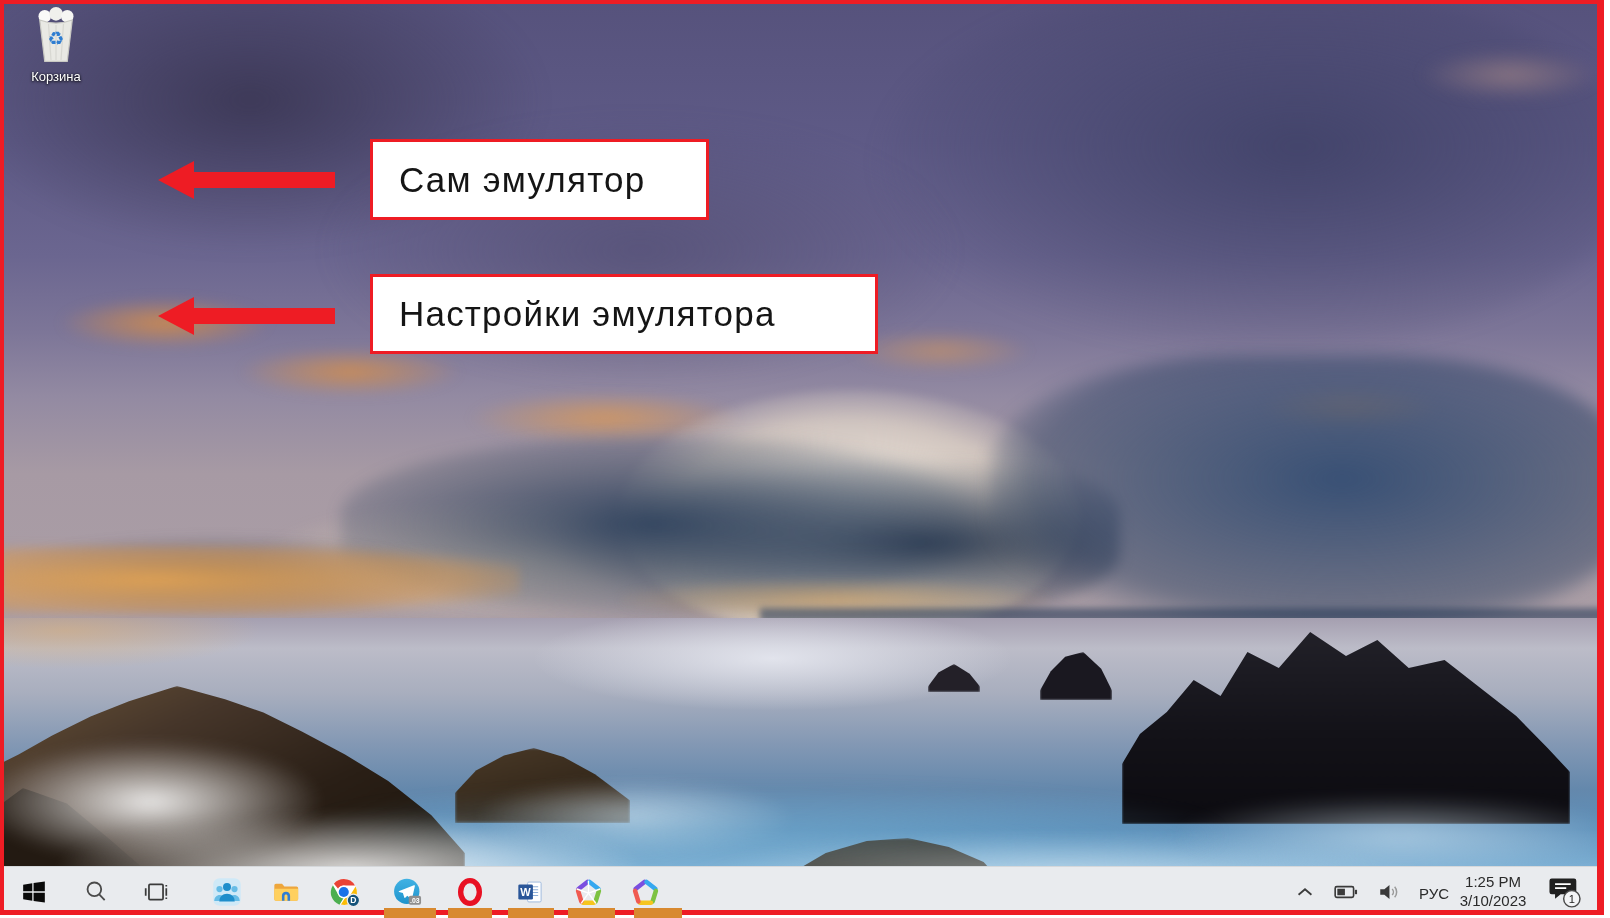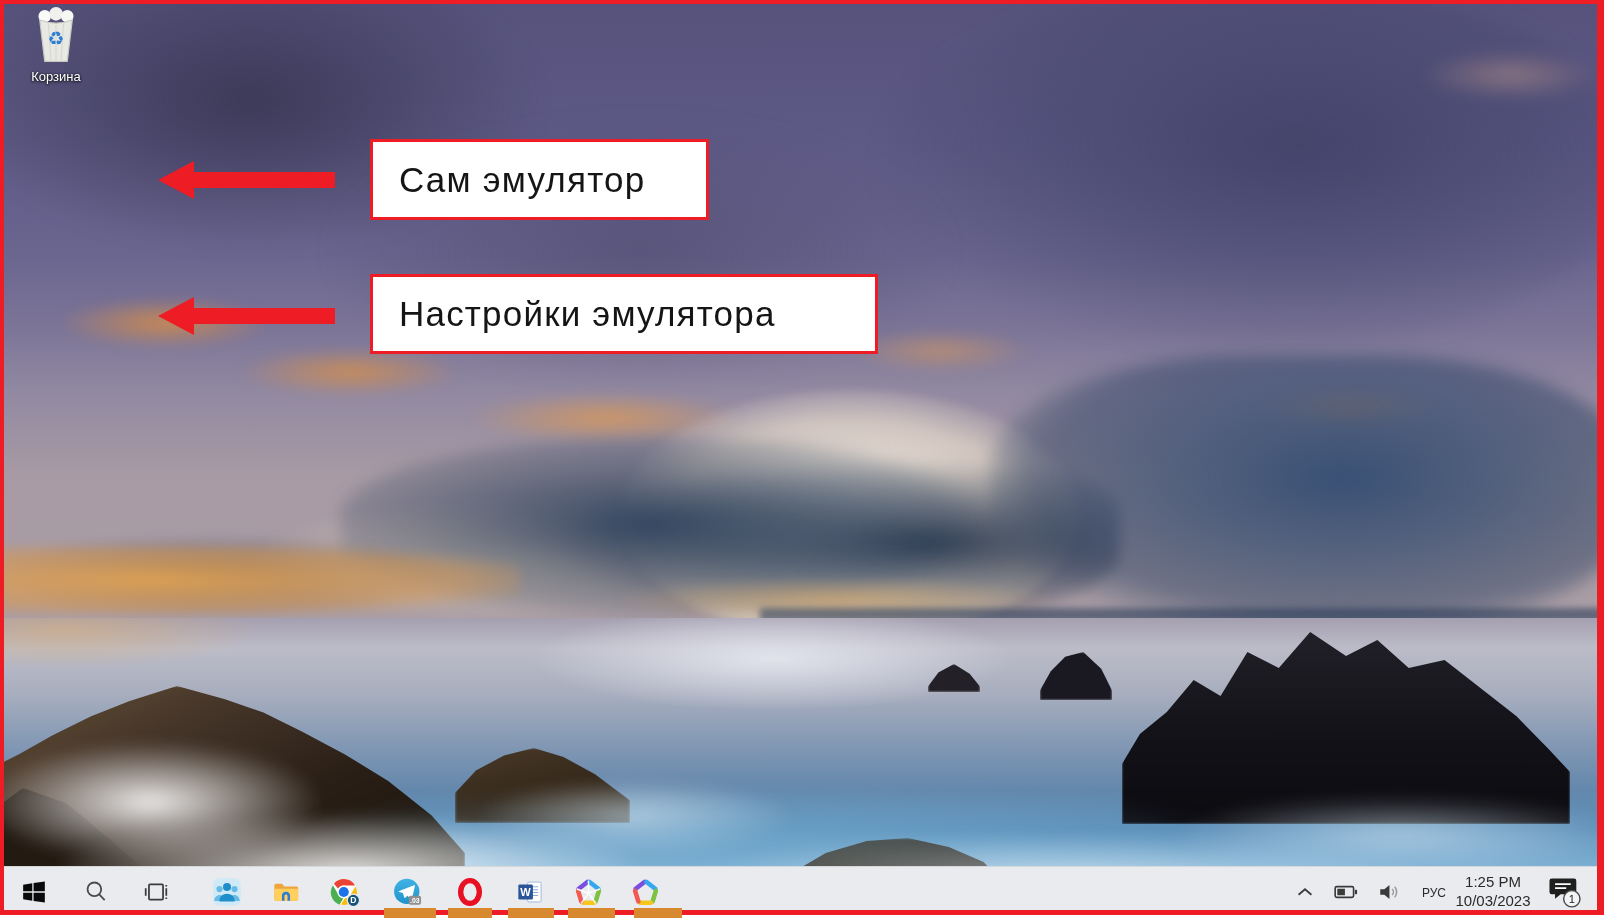--- a/index.html
+++ b/index.html
@@ -90,21 +90,21 @@
     padding-left:26px;box-sizing:border-box;font-size:35px;letter-spacing:1.2px;color:#151515;z-index:30;}
   .arrow{position:absolute;height:38px;z-index:30;}
   .arrow .head{position:absolute;left:0;top:0;width:0;height:0;
     border-top:19px solid transparent;border-bottom:19px solid transparent;border-right:36px solid #ee1c24;}
   .arrow .shaft{position:absolute;left:34px;top:11px;height:16px;background:#ee1c24;}
 
   
   .taskbar{position:absolute;left:0;top:866px;width:1610px;height:52px;background:#e9ebee;
     border-top:1px solid #d5d8db;z-index:20;}
   .tb-icon{position:absolute;top:6px;width:40px;height:38px;display:flex;align-items:center;justify-content:center;}
-  .tray-text{position:absolute;top:0;height:52px;display:flex;align-items:center;font-size:12px;color:#2a2a2a;}
+  .tray-text{position:absolute;top:0;height:52px;display:flex;align-items:center;font-size:15px;color:#2a2a2a;}
   .clock{position:absolute;left:1447px;top:5px;width:92px;text-align:center;font-size:15px;color:#2a2a2a;line-height:19px;}
   .orange-bar{position:absolute;top:908px;height:10px;background:#d8892f;z-index:60;}
 </style>
 </head>
 <body>
 
 <svg width="0" height="0" style="position:absolute">
   <defs>
     <linearGradient id="tgGrad" x1="0" y1="0" x2="0" y2="1">
       <stop offset="0" stop-color="#41b2e4"></stop>
@@ -309,21 +309,21 @@
       <svg width="26" height="26" viewBox="0 0 24 24">
         <path d="M3 9.5h3.8L11.5 5.5v13L6.8 14.5H3z" fill="#3a3a3a"></path>
         <path d="M14 9.2a4 4 0 0 1 0 5.6 M16.3 7.2a7.2 7.2 0 0 1 0 9.6" stroke="#9a9a9a" stroke-width="1.4" fill="none"></path>
       </svg>
     </div>
     <div class="tray-text" style="left:1413px;width:42px;justify-content:center;">
       <span>РУС</span>
     </div>
     <div class="clock">
       <div>1:25 PM</div>
-      <div>10/03/2023</div>
+      <div>3/10/2023</div>
     </div>
     <div class="tb-icon" style="left:1542px;width:44px;">
       <svg width="38" height="34" viewBox="0 0 34 30">
         <path d="M6 3h20a2 2 0 0 1 2 2v10a2 2 0 0 1-2 2H14l-5 4v-4H6a2 2 0 0 1-2-2V5a2 2 0 0 1 2-2z" fill="#1f1f1f"></path>
         <path d="M9 8h14 M9 11.5h10" stroke="#fff" stroke-width="1.6"></path>
         <circle cx="24" cy="21" r="7.3" fill="#f3f4f6" stroke="#4a4a4a" stroke-width="1.3"></circle>
         <text x="24" y="24.6" font-size="10" fill="#222" text-anchor="middle">1</text>
       </svg>
     </div>
   </div>

